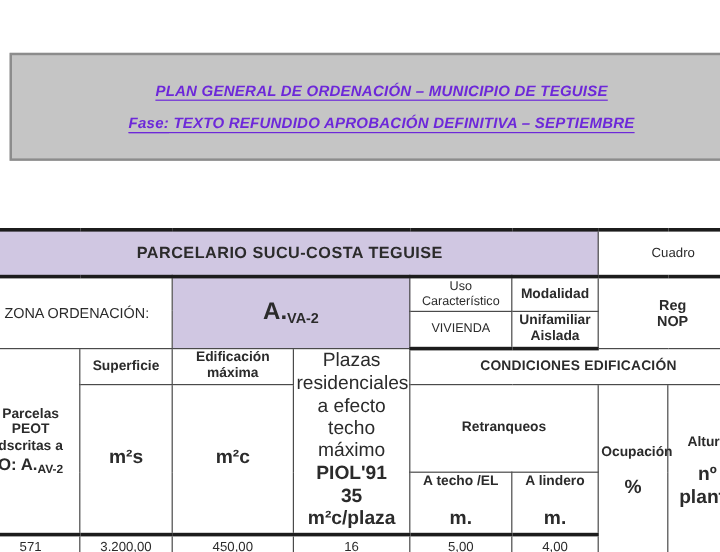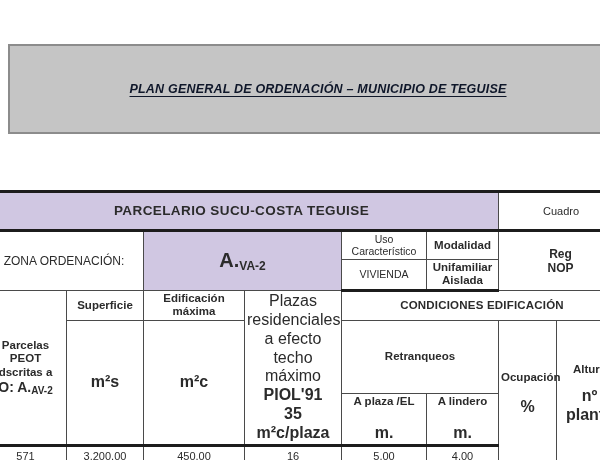--- a/index.html
+++ b/index.html
@@ -30,21 +30,21 @@
     flex-direction: column;
     align-items: center;
     justify-content: center;
     gap: 13px;
   }
   #plan-header .hline {
     font-style: italic;
     font-weight: bold;
     font-size: 12.5px;
     letter-spacing: .2px;
-    color: #0f172a;
+    color: #6d28d9;
     text-decoration: underline;
     text-underline-offset: 3px;
     white-space: nowrap;
   }
   #plan-header .hline .fase {
     text-decoration: underline;
     text-underline-offset: 3px;
   }
   #plan-header .hline .rest {
     text-decoration: none;
@@ -116,20 +116,21 @@
 
   .stack-small { font-size: 16px; line-height: 1.15; }
   .avcode { font-weight: bold; font-size: 14px; }
   .avcode sub { font-size: 10px; font-weight: bold; vertical-align: baseline; position: relative; top: 2px; }
 </style>
 </head>
 <body>
 
 <div id="plan-header">
   <div class="hline">PLAN GENERAL DE ORDENACIÓN – MUNICIPIO DE TEGUISE</div>
+  <div class="hline"><span class="fase">Fase:</span><span class="rest"> TEXTO REFUNDIDO APROBACIÓN DEFINITIVA – SEPTIEMBRE</span></div>
 </div>
 
 <table id="parcelario-table">
   <colgroup>
     <col style="width:83px">
     <col style="width:77px">
     <col style="width:101px">
     <col style="width:97px">
     <col style="width:85px">
     <col style="width:72px">
@@ -193,21 +194,21 @@
     </td>
     <td class="hdr thick-right" rowspan="3">
       <div>Altura</div>
       <div class="unit" style="margin-top:10px">nº</div>
       <div class="unit">planta</div>
     </td>
   </tr>
 
   <tr>
     <td class="hdr" style="height:40px">
-      <div>A plaza /EL</div>
+      <div>A techo /EL</div>
       <div class="unit" style="margin-top:15px">m.</div>
     </td>
     <td class="hdr">
       <div>A lindero</div>
       <div class="unit" style="margin-top:15px">m.</div>
     </td>
   </tr>
 
   <tr>
     <td class="data-cell thick-top thick-left">571</td>

